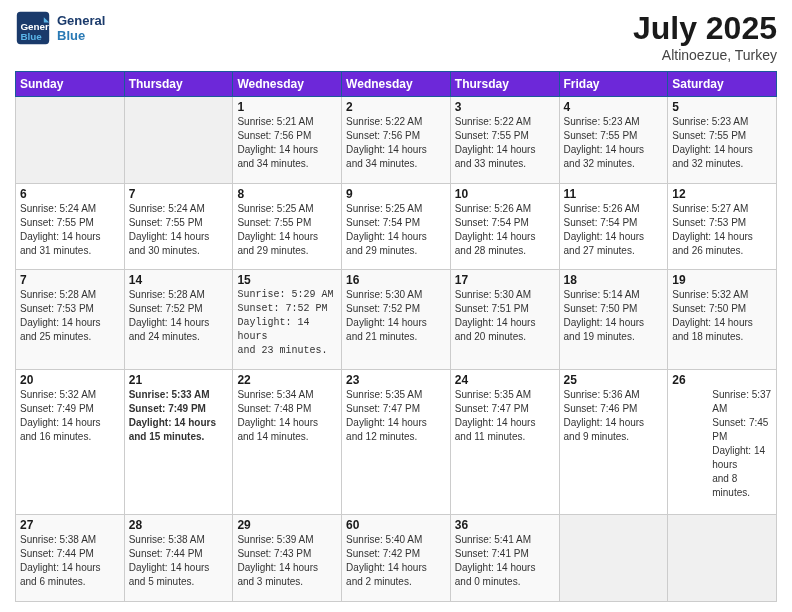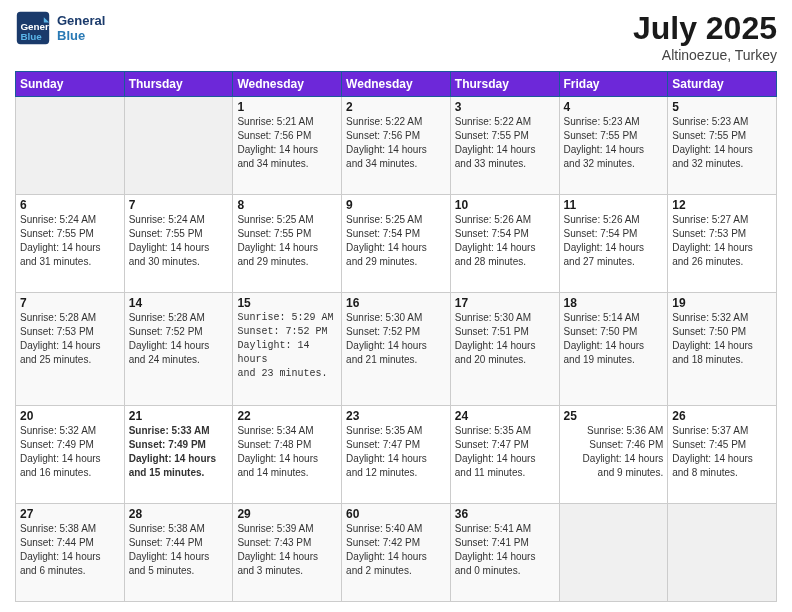--- a/index.html
+++ b/index.html
@@ -296,28 +296,28 @@
           </td>
           <td>
             <span class="day-number">24</span>
             <div class="day-detail" style="white-space: pre-line;">Sunrise: 5:35 AM
 Sunset: 7:47 PM
 Daylight: 14 hours
 and 11 minutes.</div>
           </td>
           <td>
             <span class="day-number">25</span>
-            <div class="day-detail" style="white-space: pre-line; text-align: right;">Sunrise: 5:36 AM
+            <div class="day-detail" style="white-space: pre-line;">Sunrise: 5:36 AM
 Sunset: 7:46 PM
 Daylight: 14 hours
 and 9 minutes.</div>
           </td>
           <td>
             <span class="day-number">26</span>
-            <div class="day-detail" style="white-space: pre-line;">Sunrise: 5:37 AM
+            <div class="day-detail" style="white-space: pre-line; margin-left: 40px;">Sunrise: 5:37 AM
 Sunset: 7:45 PM
 Daylight: 14 hours
 and 8 minutes.</div>
           </td>
         </tr>
         <tr>
           <td>
             <span class="day-number">27</span>
             <div class="day-detail" style="white-space: pre-line;">Sunrise: 5:38 AM
 Sunset: 7:44 PM

